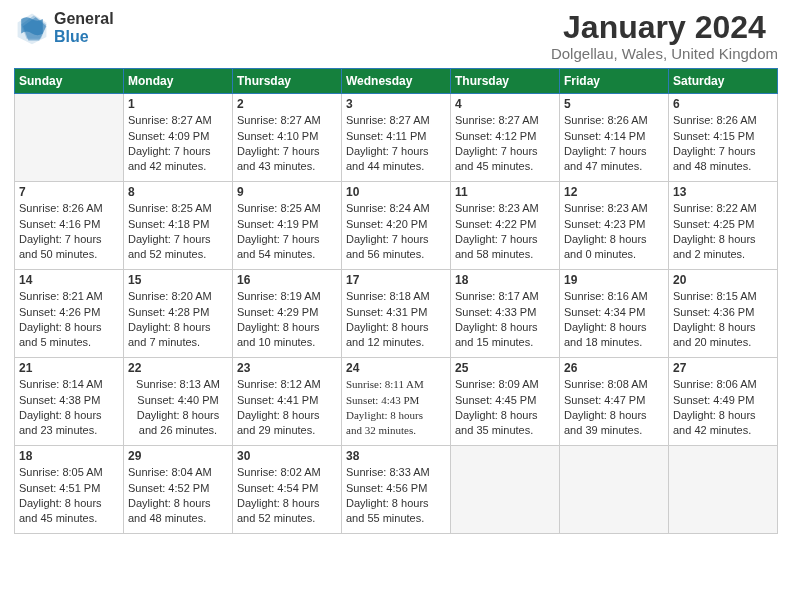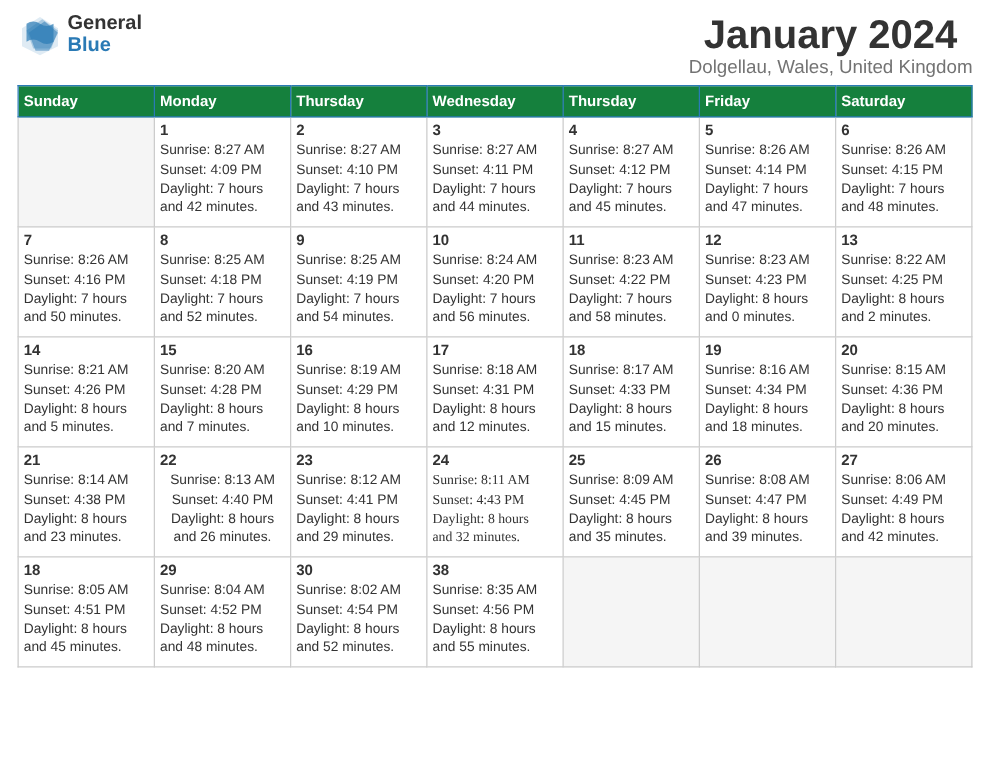--- a/index.html
+++ b/index.html
@@ -356,21 +356,21 @@
           </td>
           <td>
             <span class="day-num">30</span>
             <div class="day-info" style="white-space: pre-line;">Sunrise: 8:02 AM
 Sunset: 4:54 PM
 Daylight: 8 hours
 and 52 minutes.</div>
           </td>
           <td>
             <span class="day-num">38</span>
-            <div class="day-info" style="white-space: pre-line;">Sunrise: 8:35 AM
+            <div class="day-info" style="white-space: pre-line;">Sunrise: 8:33 AM
 Sunset: 4:56 PM
 Daylight: 8 hours
 and 55 minutes.</div>
           </td>
           <td class="empty"></td>
           <td class="empty"></td>
           <td class="empty"></td>
         </tr>
       </tbody>
   </table>

